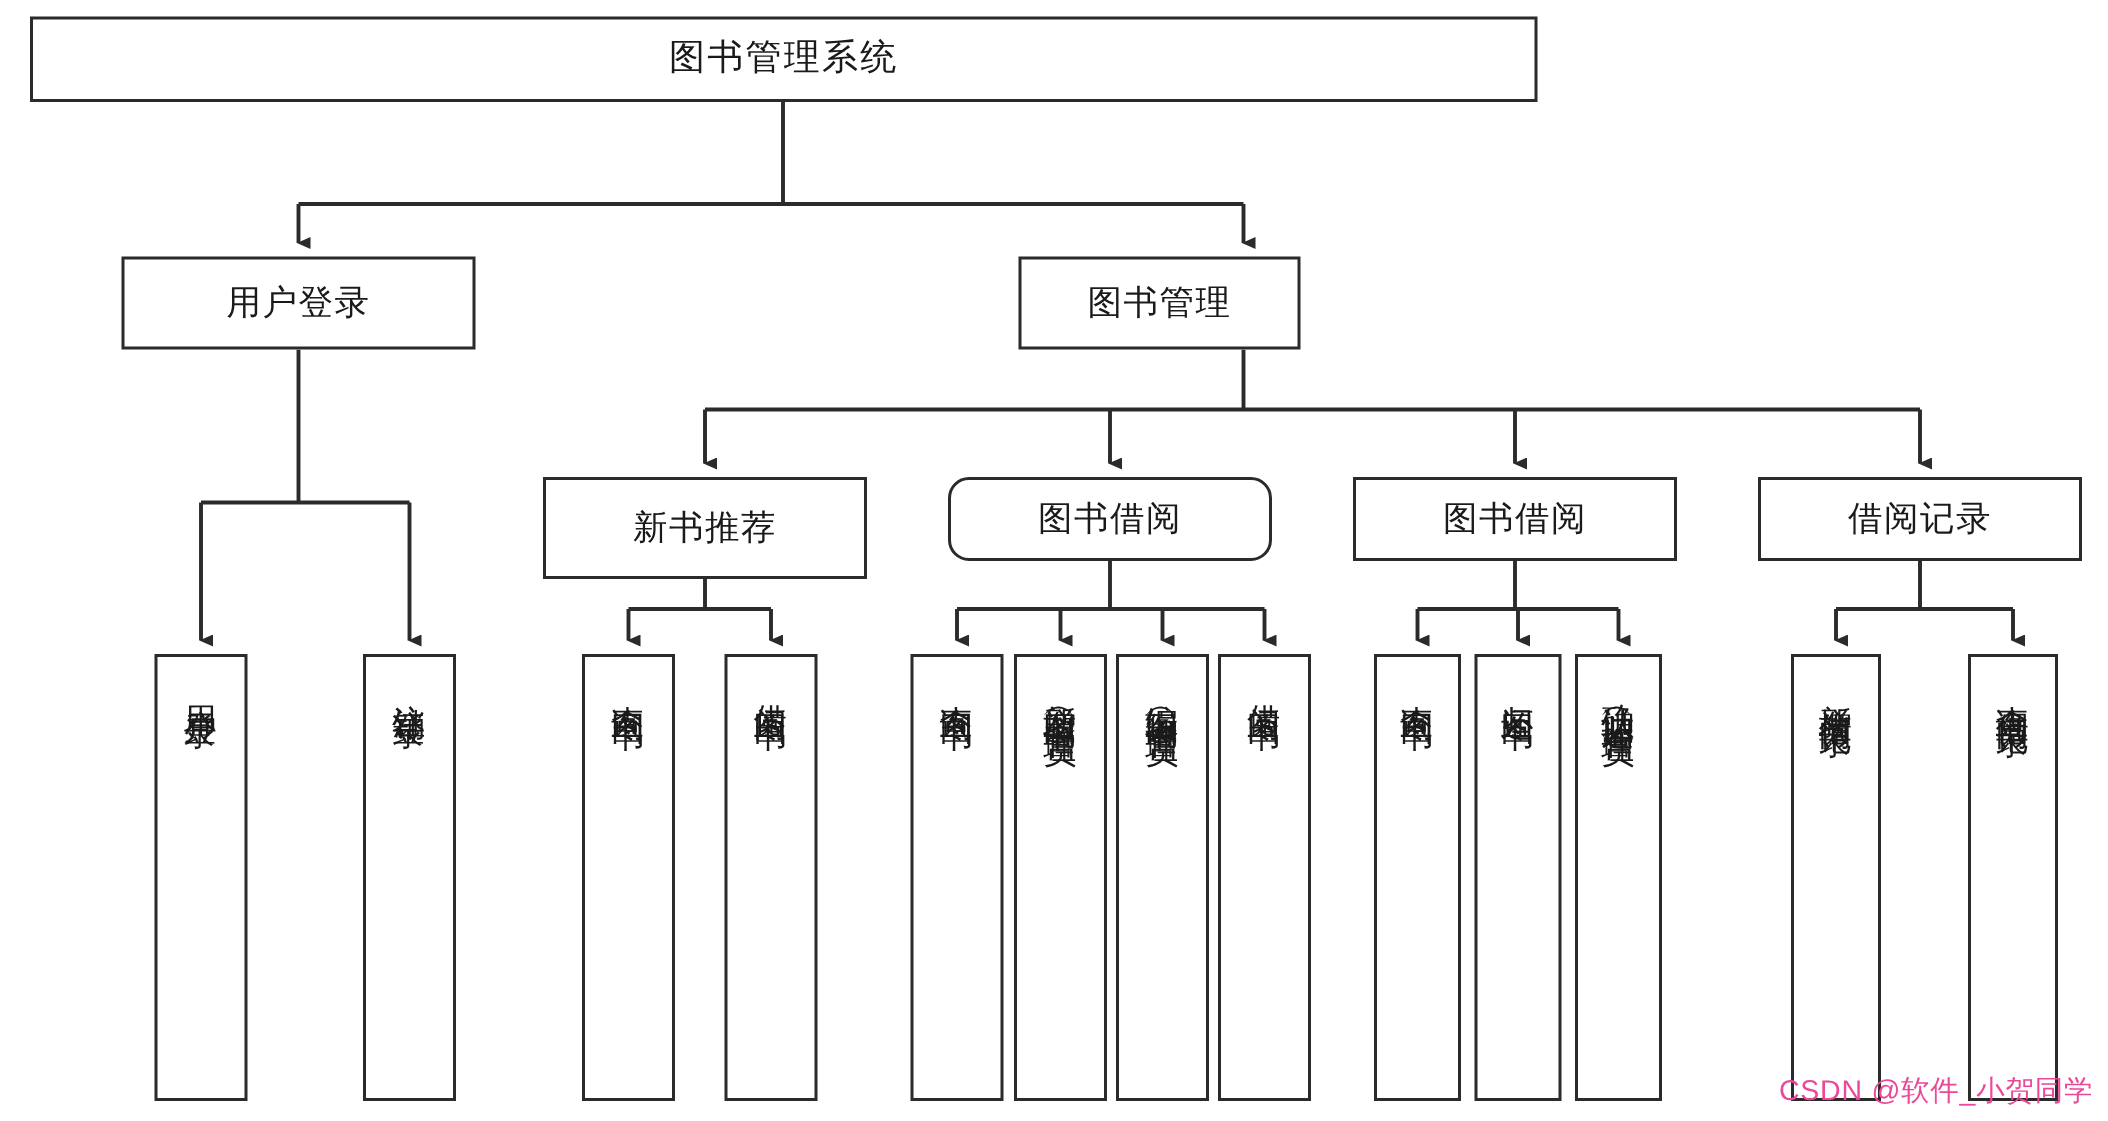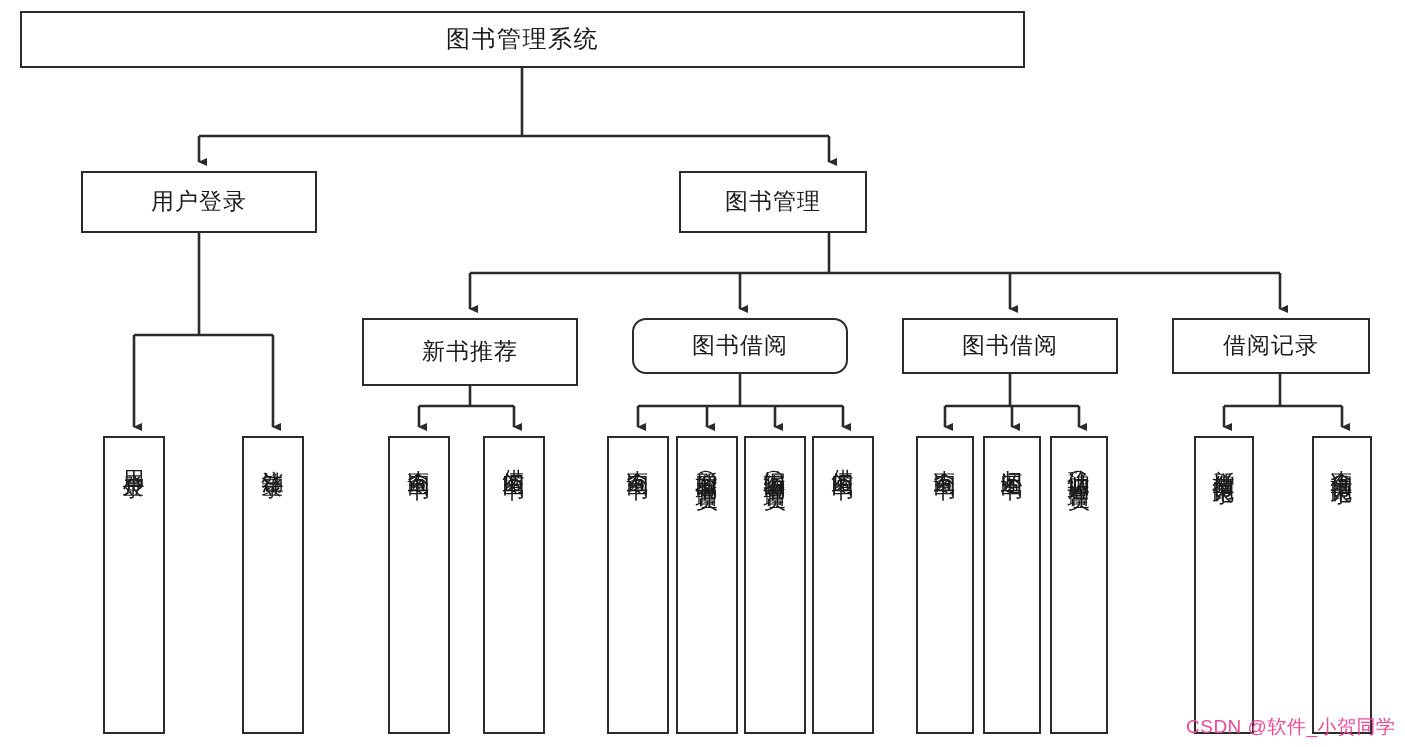--- a/index.html
+++ b/index.html
@@ -139,21 +139,21 @@
   <div id="level3-container">
       <div class="node horiz" style="left: 362px; top: 318px; width: 216px; height: 68px;">
         <span class="label">新书推荐</span>
       </div>
       <div class="node horiz" style="left: 632px; top: 318px; width: 216px; height: 56px; border-radius: 14px;">
         <span class="label">图书借阅</span>
       </div>
       <div class="node horiz" style="left: 902px; top: 318px; width: 216px; height: 56px;">
         <span class="label">图书借阅</span>
       </div>
-      <div class="node horiz" style="left: 1172px; top: 318px; width: 198px; height: 56px;">
+      <div class="node horiz" style="left: 1172px; top: 318px; width: 216px; height: 56px;">
         <span class="label">借阅记录</span>
       </div>
     </div>
   <div id="leaves-container">
       <div class="node vert" style="left: 103px; top: 436px; width: 62px; height: 298px;">
         <span class="label">用户登录</span>
       </div>
       <div class="node vert" style="left: 242px; top: 436px; width: 62px; height: 298px;">
         <span class="label">注销登录</span>
       </div>

